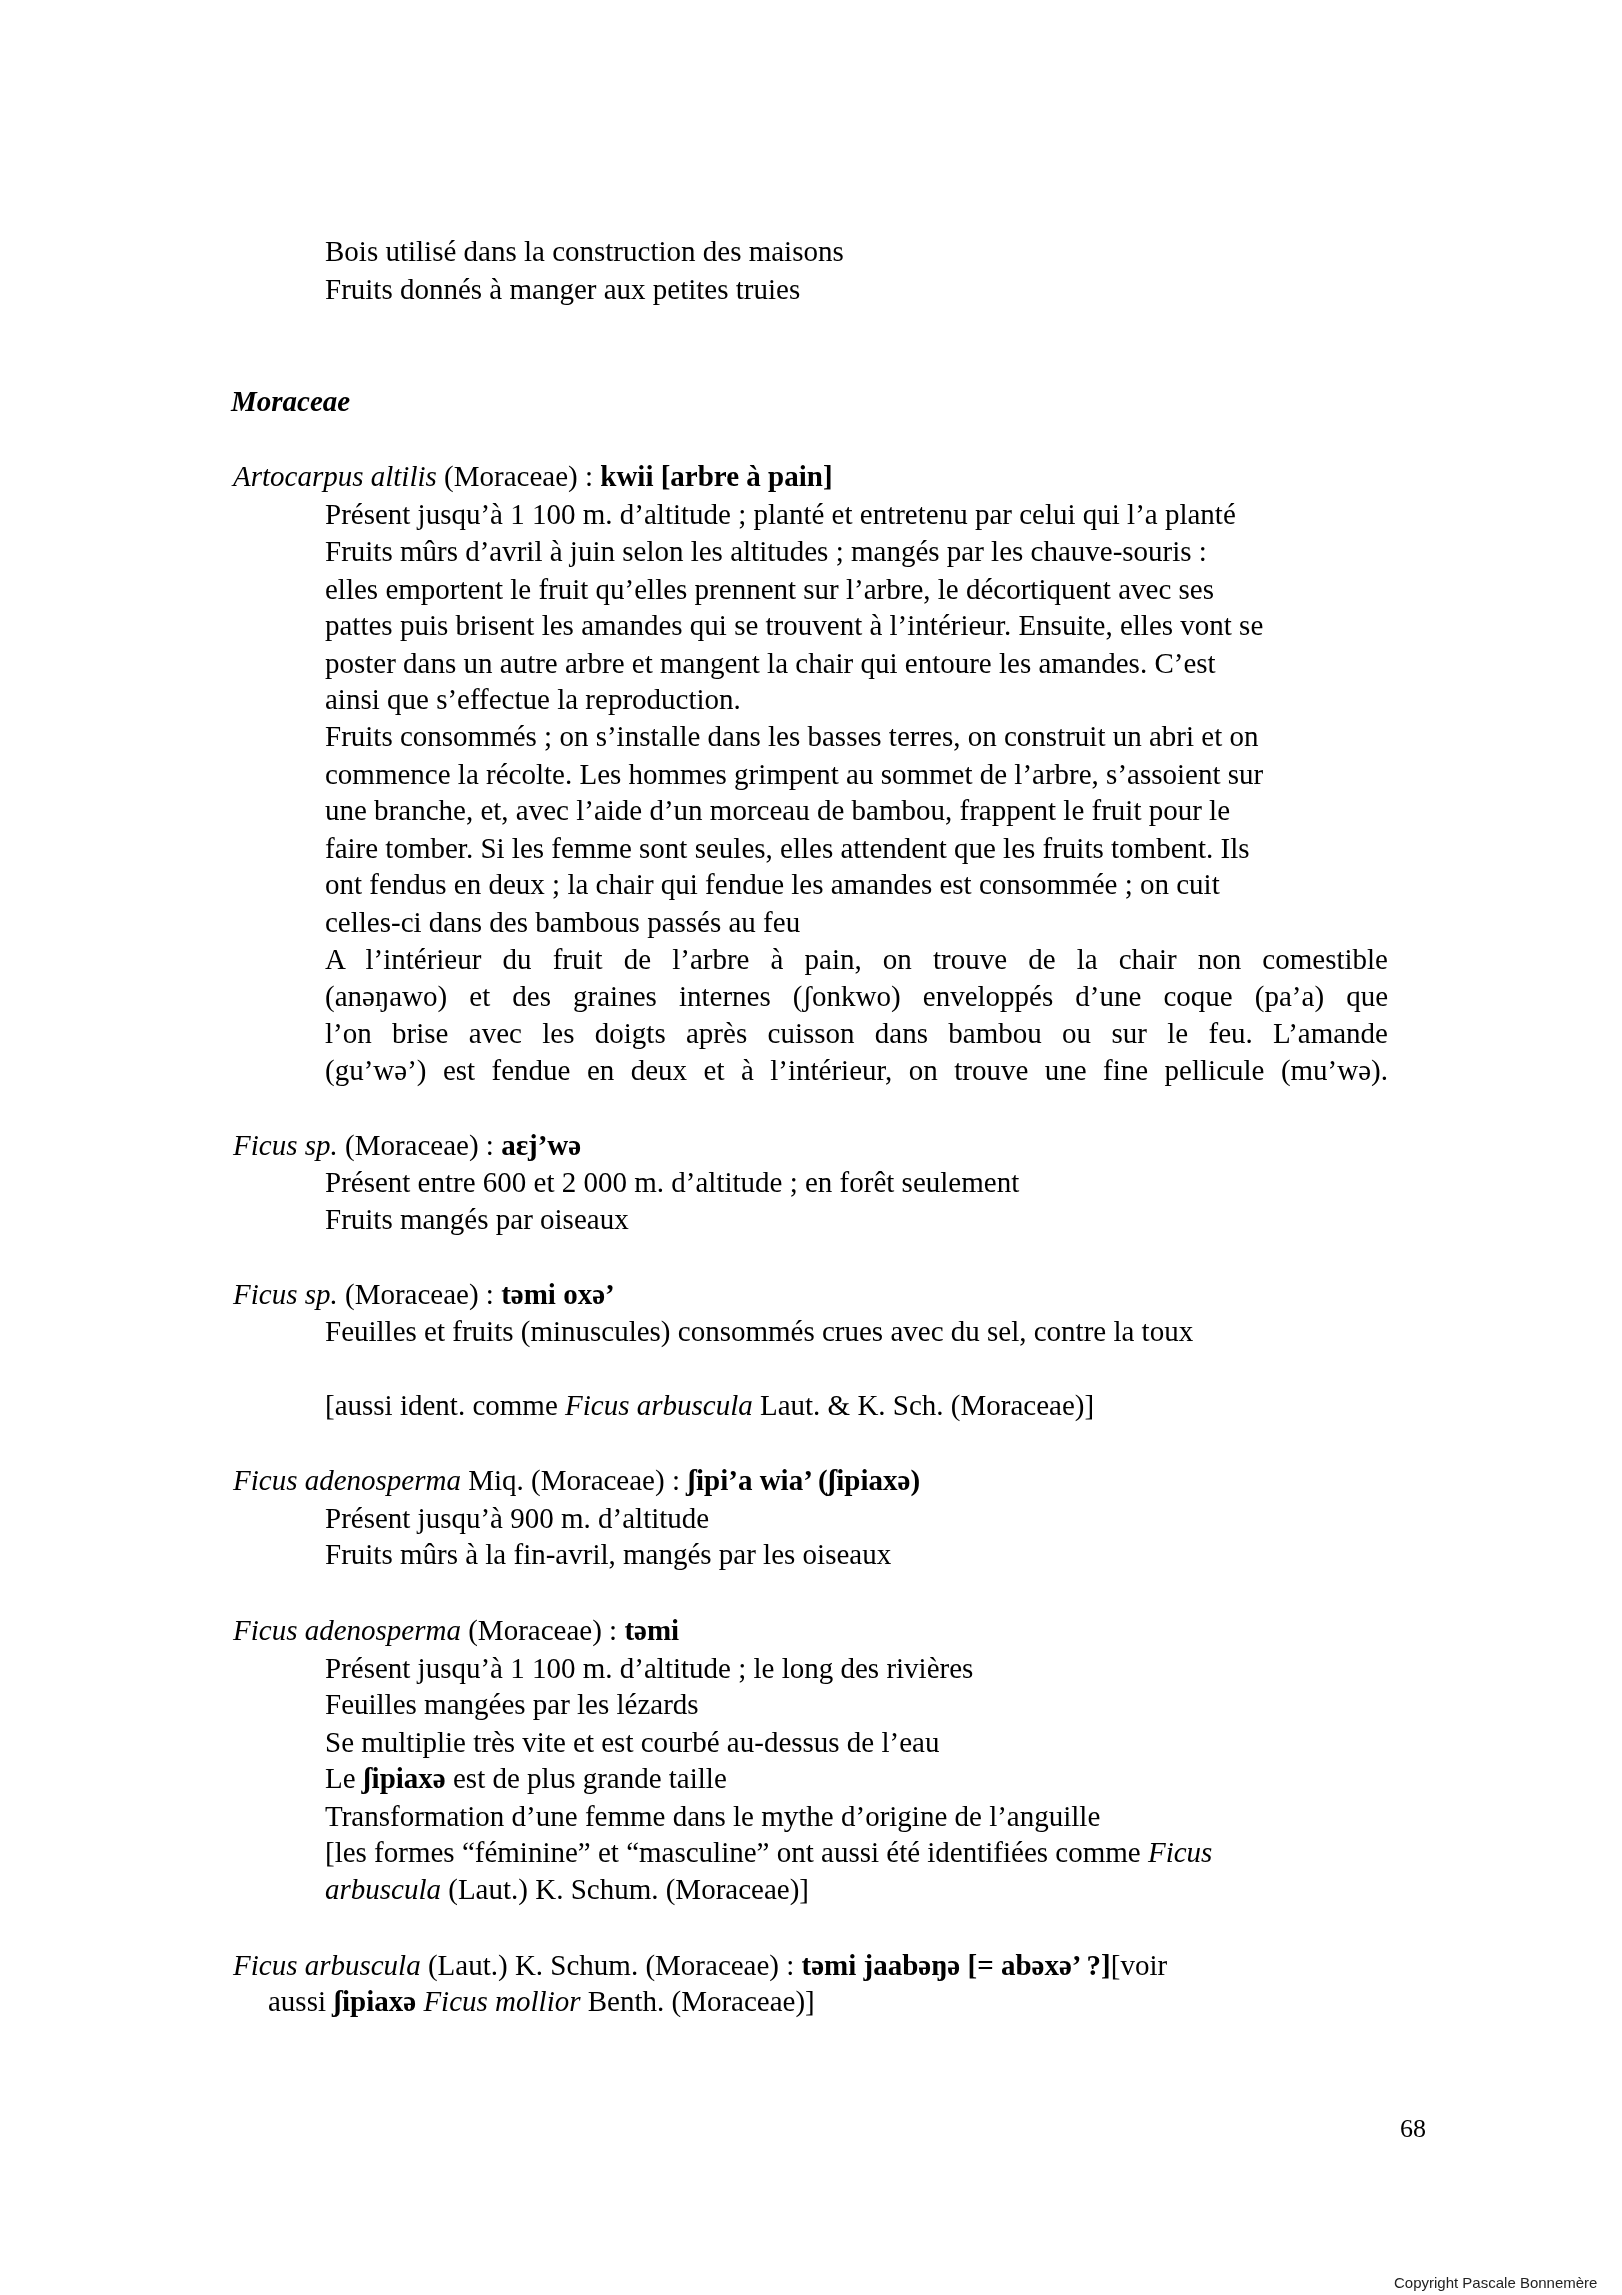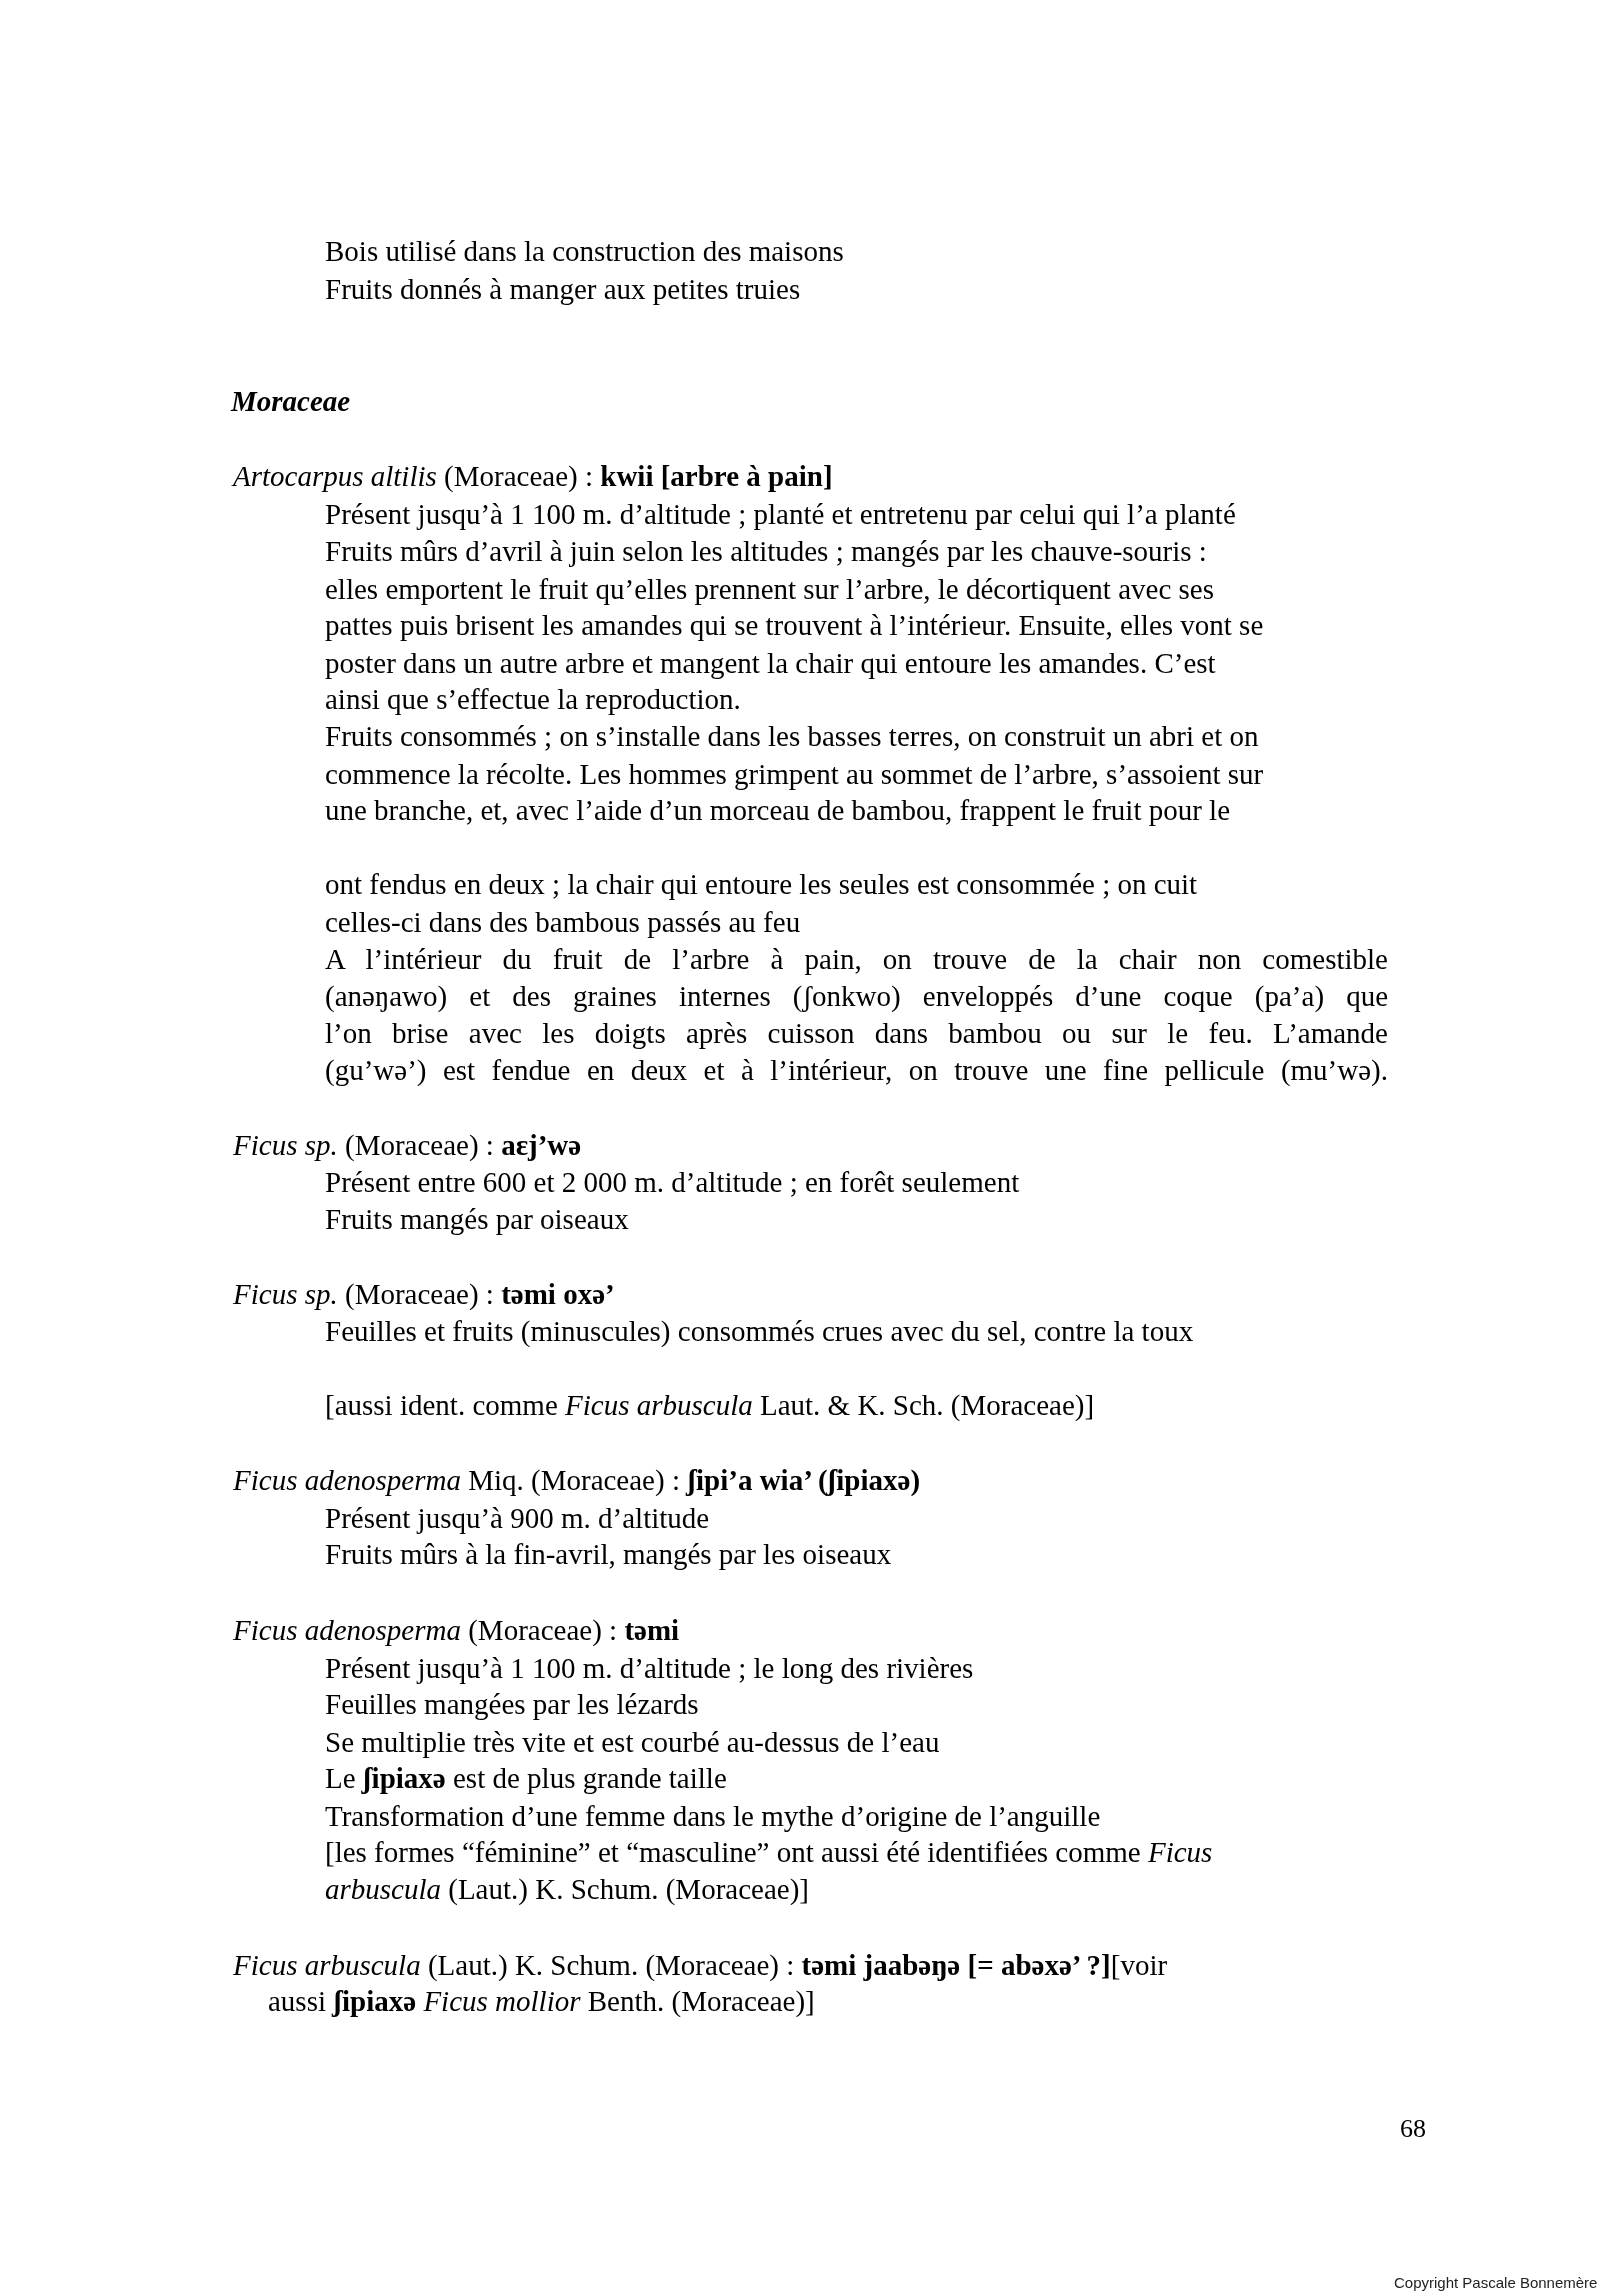--- a/index.html
+++ b/index.html
@@ -44,21 +44,22 @@
   </div>
   <div class="line ind1" style="top:496px">Présent jusqu’à 1 100 m. d’altitude ; planté et entretenu par celui qui l’a planté</div>
   <div class="line ind1" style="top:533px">Fruits mûrs d’avril à juin selon les altitudes ; mangés par les chauve-souris :</div>
   <div class="line ind1" style="top:571px">elles emportent le fruit qu’elles prennent sur l’arbre, le décortiquent avec ses</div>
   <div class="line ind1" style="top:607px">pattes puis brisent les amandes qui se trouvent à l’intérieur. Ensuite, elles vont se</div>
   <div class="line ind1" style="top:645px">poster dans un autre arbre et mangent la chair qui entoure les amandes. C’est</div>
   <div class="line ind1" style="top:681px">ainsi que s’effectue la reproduction.</div>
   <div class="line ind1" style="top:718px">Fruits consommés ; on s’installe dans les basses terres, on construit un abri et on</div>
   <div class="line ind1" style="top:756px">commence la récolte. Les hommes grimpent au sommet de l’arbre, s’assoient sur</div>
   <div class="line ind1" style="top:792px">une branche, et, avec l’aide d’un morceau de bambou, frappent le fruit pour le</div>
-  <div class="line ind1" style="top:866px">ont fendus en deux ; la chair qui entoure les seules est consommée ; on cuit</div>
+  <div class="line ind1" style="top:830px">faire tomber. Si les femme sont seules, elles attendent que les fruits tombent. Ils</div>
+  <div class="line ind1" style="top:866px">ont fendus en deux ; la chair qui fendue les amandes est consommée ; on cuit</div>
   <div class="line ind1" style="top:904px">celles-ci dans des bambous passés au feu</div>
   <div class="line ind1 just" style="top:941px">A l’intérieur du fruit de l’arbre à pain, on trouve de la chair non comestible</div>
   <div class="line ind1 just" style="top:978px">(anəŋawo) et des graines internes (ʃonkwo) enveloppés d’une coque (pa’a) que</div>
   <div class="line ind1 just" style="top:1015px">l’on brise avec les doigts après cuisson dans bambou ou sur le feu. L’amande</div>
   <div class="line ind1 just" style="top:1052px">(gu’wə’) est fendue en deux et à l’intérieur, on trouve une fine pellicule (mu’wə).</div>
 
   <div class="line ind-h" style="top:1127px">
     <span class="i">Ficus sp.</span>
     <span>(Moraceae) :</span>
     <span class="b">aɛj’wə</span>

